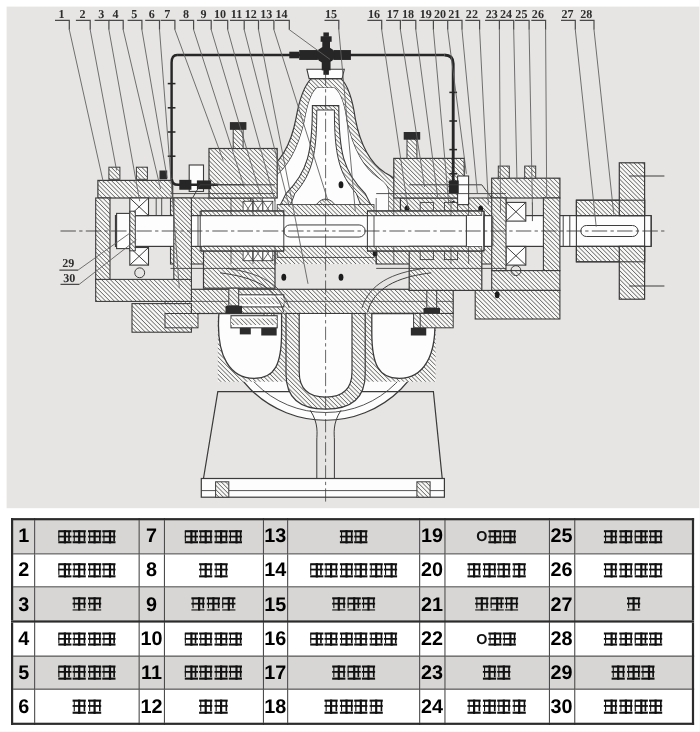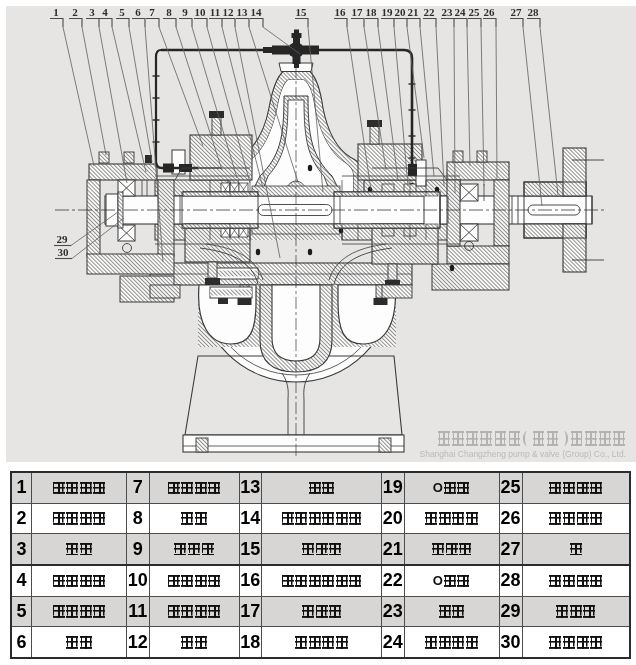--- a/index.html
+++ b/index.html
@@ -321,24 +321,20 @@
 <text x="533" y="16" class="lbl">28</text>
 <path d="M 527,18.5 L 540,18.5 L 540,27" fill="none" stroke="#4a4a4a" stroke-width="1.1"></path>
 <line x1="540" y1="27" x2="558" y2="195" stroke="#5f5f5f" stroke-width="0.8"></line>
 <text x="62" y="243" class="lbl">29</text>
 <path d="M 54,245.5 L 71,245.5" stroke="#4a4a4a" stroke-width="1.1" fill="none"></path>
 <line x1="71" y1="245.5" x2="118" y2="212" stroke="#5f5f5f" stroke-width="0.8"></line>
 <text x="63" y="256" class="lbl">30</text>
 <path d="M 55,258.5 L 72,258.5" stroke="#4a4a4a" stroke-width="1.1" fill="none"></path>
 <line x1="72" y1="258.5" x2="124" y2="218" stroke="#5f5f5f" stroke-width="0.8"></line>
 </svg>
-<div id="wm">
-      <div id="wmc"><i class="w"></i><i class="w"></i><i class="w"></i><i class="w"></i><i class="w"></i><i class="w"></i><i class="pl"></i><i class="w"></i><i class="w"></i><i class="pr"></i><i class="w"></i><i class="w"></i><i class="w"></i><i class="w"></i></div>
-      <div id="wme">Shanghai Changzheng pump &amp; valve (Group) Co., Ltd.</div>
-    </div>
 <table class="pt">
       <colgroup>
         <col style="width:20.5px">
         <col style="width:95px">
         <col style="width:22.5px">
         <col style="width:90px">
         <col style="width:22.5px">
         <col style="width:120px">
         <col style="width:22.5px">
         <col style="width:95px">

